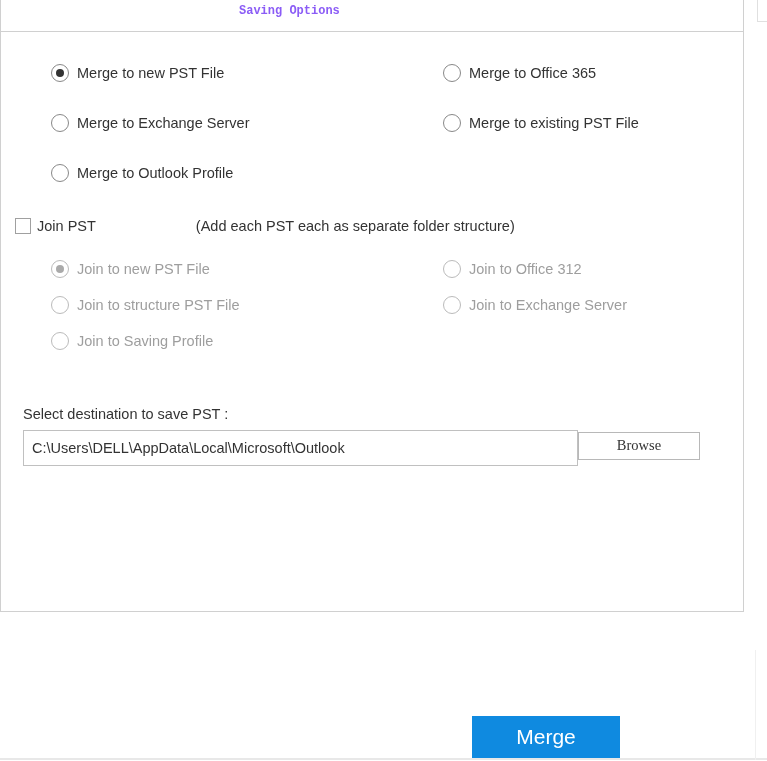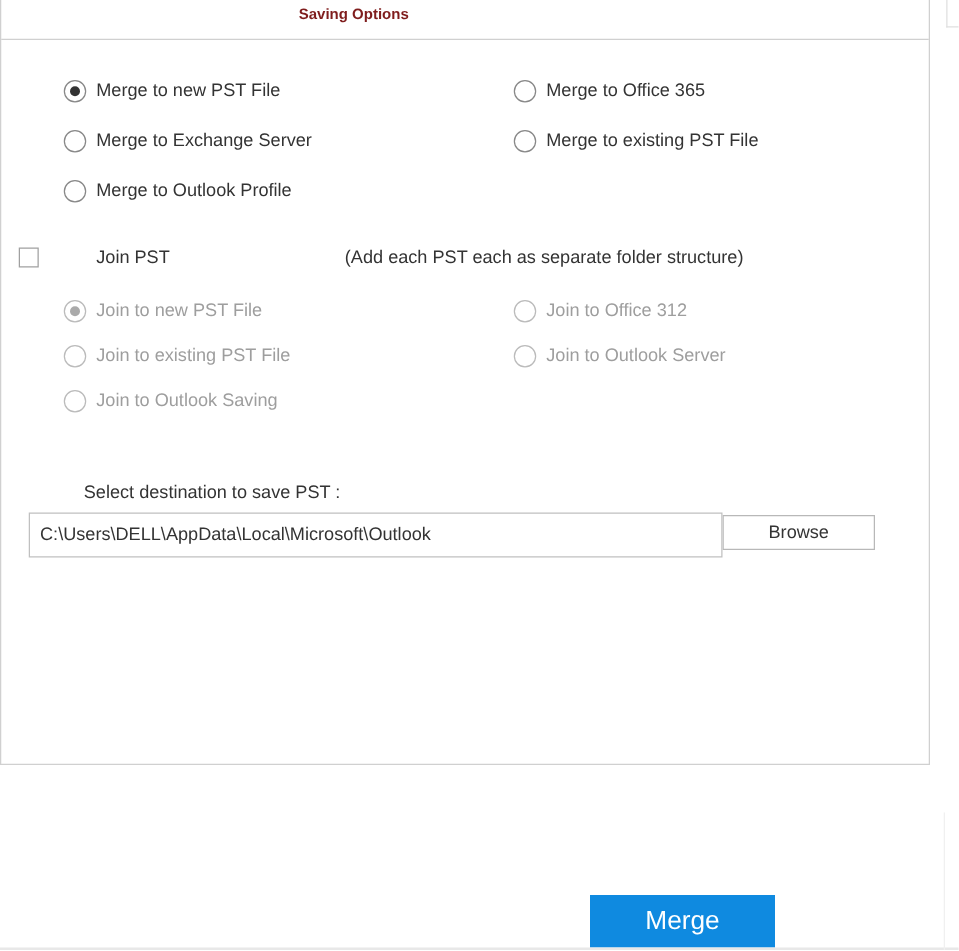--- a/index.html
+++ b/index.html
@@ -33,21 +33,22 @@
       height: 32px;
       border-bottom: 1px solid #d0d0d0;
     }
 
     .panel-title {
       position: absolute;
       left: 238px;
       top: 4px;
       font-size: 12px;
       font-weight: bold;
-      color: #7f1d1d;
+      color: #8b5cf6;
+      font-family: Liberation Mono, monospace;
     }
 
     .content {
       padding: 20px 14px 0 14px;
       font-size: 14px;
       color: #333333;
     }
 
     .option-row {
       display: flex;
@@ -95,20 +96,21 @@
       font-size: 14.5px;
       color: #333333;
       margin-left: 100px;
     }
 
     .radio-grid {
       padding: 12px 0 18px 36px;
       display: grid;
       grid-template-columns: 360px 1fr;
       row-gap: 22px;
+      gap: 32px;
     }
 
     .radio-item {
       display: flex;
       align-items: center;
       cursor: pointer;
     }
 
     .radio-grid.second {
       padding: 20px 0 18px 36px;
@@ -158,21 +160,20 @@
     }
 
     .dest-section {
       padding: 38px 8px 0 8px;
     }
 
     .dest-label {
       font-size: 14.5px;
       color: #333333;
       margin-bottom: 8px;
-      margin-left: 44px;
     }
 
     .dest-row {
       display: flex;
       align-items: center;
     }
 
     .dest-input {
       width: 555px;
       height: 36px;
@@ -185,21 +186,21 @@
     }
 
     .browse-btn {
       width: 122px;
       height: 28px;
       border: 1px solid #b8b8b8;
       background: #ffffff;
       font-size: 14.5px;
       color: #333333;
       cursor: pointer;
-      font-family: Liberation Sans, sans-serif;
+      font-family: Liberation Serif, serif;
       margin-top: -5px;
     }
 
     .merge-btn {
       position: absolute;
       left: 472px;
       top: 716px;
       width: 148px;
       height: 42px;
       background: #0f8ae0;
@@ -266,46 +267,46 @@
       <div class="radio-item">
         <span class="radio"></span>
         <span class="radio-label">Merge to existing PST File</span>
       </div>
       <div class="radio-item">
         <span class="radio"></span>
         <span class="radio-label">Merge to Outlook Profile</span>
       </div>
     </div>
 
-    <div class="option-row" style="margin-top:18px;gap:40px;">
+    <div class="option-row" style="margin-top:18px;">
       <span class="checkbox unchecked"></span>
       <span class="opt-label">Join PST</span>
       <span class="opt-hint">(Add each PST each as separate folder structure)</span>
     </div>
 
     <div class="radio-grid second">
       <div class="radio-item disabled">
         <span class="radio selected"></span>
         <span class="radio-label">Join to new PST File</span>
       </div>
       <div class="radio-item disabled">
         <span class="radio"></span>
         <span class="radio-label">Join to Office 312</span>
       </div>
       <div class="radio-item disabled">
         <span class="radio"></span>
-        <span class="radio-label">Join to existing PST File</span>
-      </div>
-      <div class="radio-item disabled">
-        <span class="radio"></span>
-        <span class="radio-label">Join to Outlook Server</span>
-      </div>
-      <div class="radio-item disabled">
-        <span class="radio"></span>
-        <span class="radio-label">Join to Outlook Saving</span>
+        <span class="radio-label">Join to structure PST File</span>
+      </div>
+      <div class="radio-item disabled">
+        <span class="radio"></span>
+        <span class="radio-label">Join to Exchange Server</span>
+      </div>
+      <div class="radio-item disabled">
+        <span class="radio"></span>
+        <span class="radio-label">Join to Saving Profile</span>
       </div>
     </div>
 
     <div class="dest-section">
       <div class="dest-label">Select destination to save PST :</div>
       <div class="dest-row">
         <input class="dest-input" type="text" value="C:\Users\DELL\AppData\Local\Microsoft\Outlook" style="">
         <button class="browse-btn">Browse</button>
       </div>
     </div>

